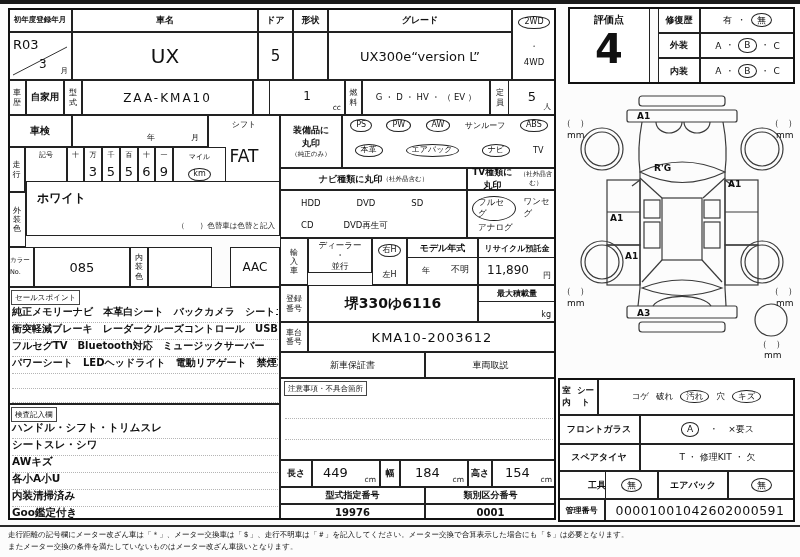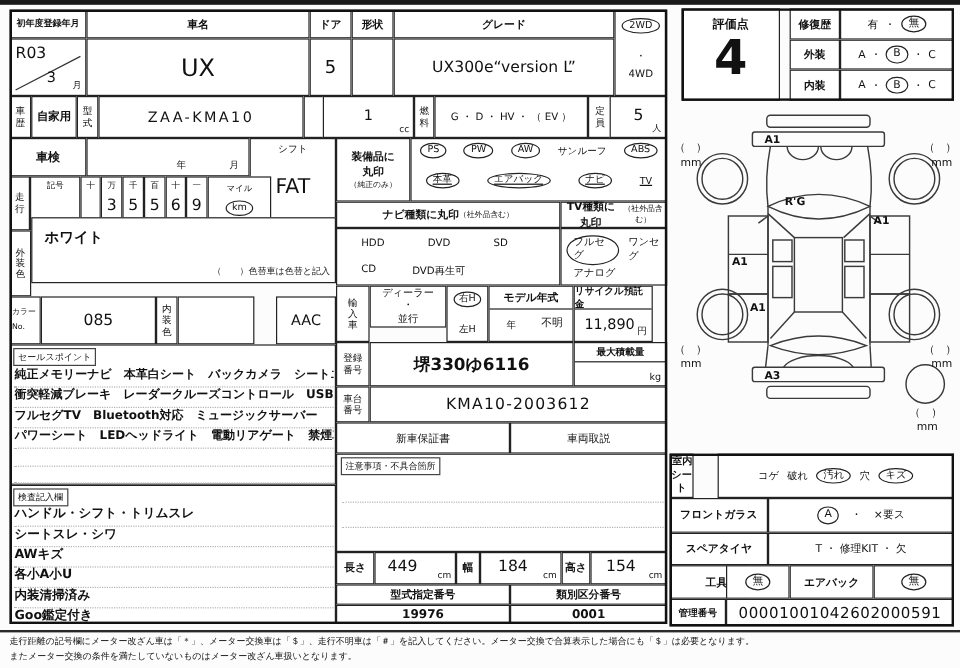--- a/index.html
+++ b/index.html
@@ -174,21 +174,21 @@
   <div style="font-size:6.5px;">（純正のみ）</div>
 </div>
 <div class="c" style="left:342px;top:115px;width:214px;height:53px;">
   <div class="nb" style="position:absolute;left:0;top:3px;width:100%;display:flex;justify-content:space-around;align-items:center;font-size:8px;">
     <span class="circ">PS</span>
     <span class="circ">PW</span>
     <span class="circ">AW</span>
     <span>サンルーフ</span>
     <span class="circ">ABS</span>
   </div>
-  <div class="nb" style="position:absolute;left:0;top:28px;width:100%;display:flex;justify-content:space-around;align-items:center;font-size:8px;text-decoration:underline;">
+  <div class="nb" style="position:absolute;left:0;top:28px;width:100%;display:flex;justify-content:space-around;align-items:center;font-size:8px;">
     <span class="circ">本革</span>
     <span class="circ">エアバック</span>
     <span class="circ">ナビ</span>
     <span>TV</span>
   </div>
 </div>
 
 <div class="c hc" style="left:280px;top:168px;width:187px;height:22px;">
   <span style="font-size:9px;font-weight:bold;">ナビ種類に丸印</span>
   <span style="font-size:6.5px;">（社外品含む）</span>
@@ -228,21 +228,21 @@
   <div class="nb" style="position:absolute;top:4px;width:100%;text-align:center;">
     <span class="circ" style="font-size:8px;padding:0 3px;">右H</span>
   </div>
   <div class="nb" style="position:absolute;top:30px;width:100%;text-align:center;font-size:8px;">左H</div>
 </div>
 <div class="c" style="left:407px;top:238px;width:71px;height:47px;">
   <div class="nb" style="position:absolute;top:0;left:0;width:100%;height:18px;border-bottom:1px solid #222;display:flex;align-items:center;justify-content:center;font-size:9px;font-weight:bold;">モデル年式</div>
   <span class="nb" style="position:absolute;left:14px;bottom:8px;font-size:8px;">年</span>
   <span class="nb" style="position:absolute;right:8px;bottom:8px;font-size:9px;">不明</span>
 </div>
-<div class="c" style="left:478px;top:238px;width:66px;height:47px;">
+<div class="c" style="left:478px;top:238px;width:78px;height:47px;">
   <div class="nb" style="position:absolute;top:0;left:0;width:100%;height:18px;border-bottom:1px solid #222;display:flex;align-items:center;justify-content:center;font-size:8px;font-weight:bold;">リサイクル預託金</div>
   <span class="nb" style="position:absolute;left:8px;top:24px;font-size:12px;">11,890</span>
   <span class="nb" style="position:absolute;right:4px;bottom:3px;font-size:8px;">円</span>
 </div>
 
 <div class="c vl" style="left:280px;top:285px;width:28px;height:37px;font-size:8px;">
     <span style="width:18px;">登録番号</span>
   </div>
 <div class="c hc" style="left:308px;top:285px;width:170px;height:37px;font-size:14px;font-weight:bold;">堺330ゆ6116</div>
 <div class="c" style="left:478px;top:285px;width:78px;height:37px;">
@@ -386,21 +386,21 @@
   <g fill="#111" font-size="9" font-weight="bold">
     <text x="79" y="27">A1</text>
     <text x="96" y="79">R'G</text>
     <text x="170" y="95">A1</text>
     <text x="52" y="129">A1</text>
     <text x="67" y="167">A1</text>
     <text x="79" y="224">A3</text>
   </g>
 </svg>
 
-<div class="c hc" style="left:558px;top:378px;width:20px;height:37px;flex-direction:column;font-size:8.5px;font-weight:bold;line-height:1.3;align-items:flex-end;">
+<div class="c hc" style="left:558px;top:378px;width:40px;height:37px;flex-direction:row;font-size:8.5px;font-weight:bold;line-height:1.3;">
   <span>室内</span>
   <span>シート</span>
 </div>
 <div class="c hc" style="left:598px;top:378px;width:197px;height:37px;gap:7px;font-size:8.5px;">
   <span>コゲ</span>
   <span>破れ</span>
   <span class="circ">汚れ</span>
   <span>穴</span>
   <span class="circ">キズ</span>
 </div>

